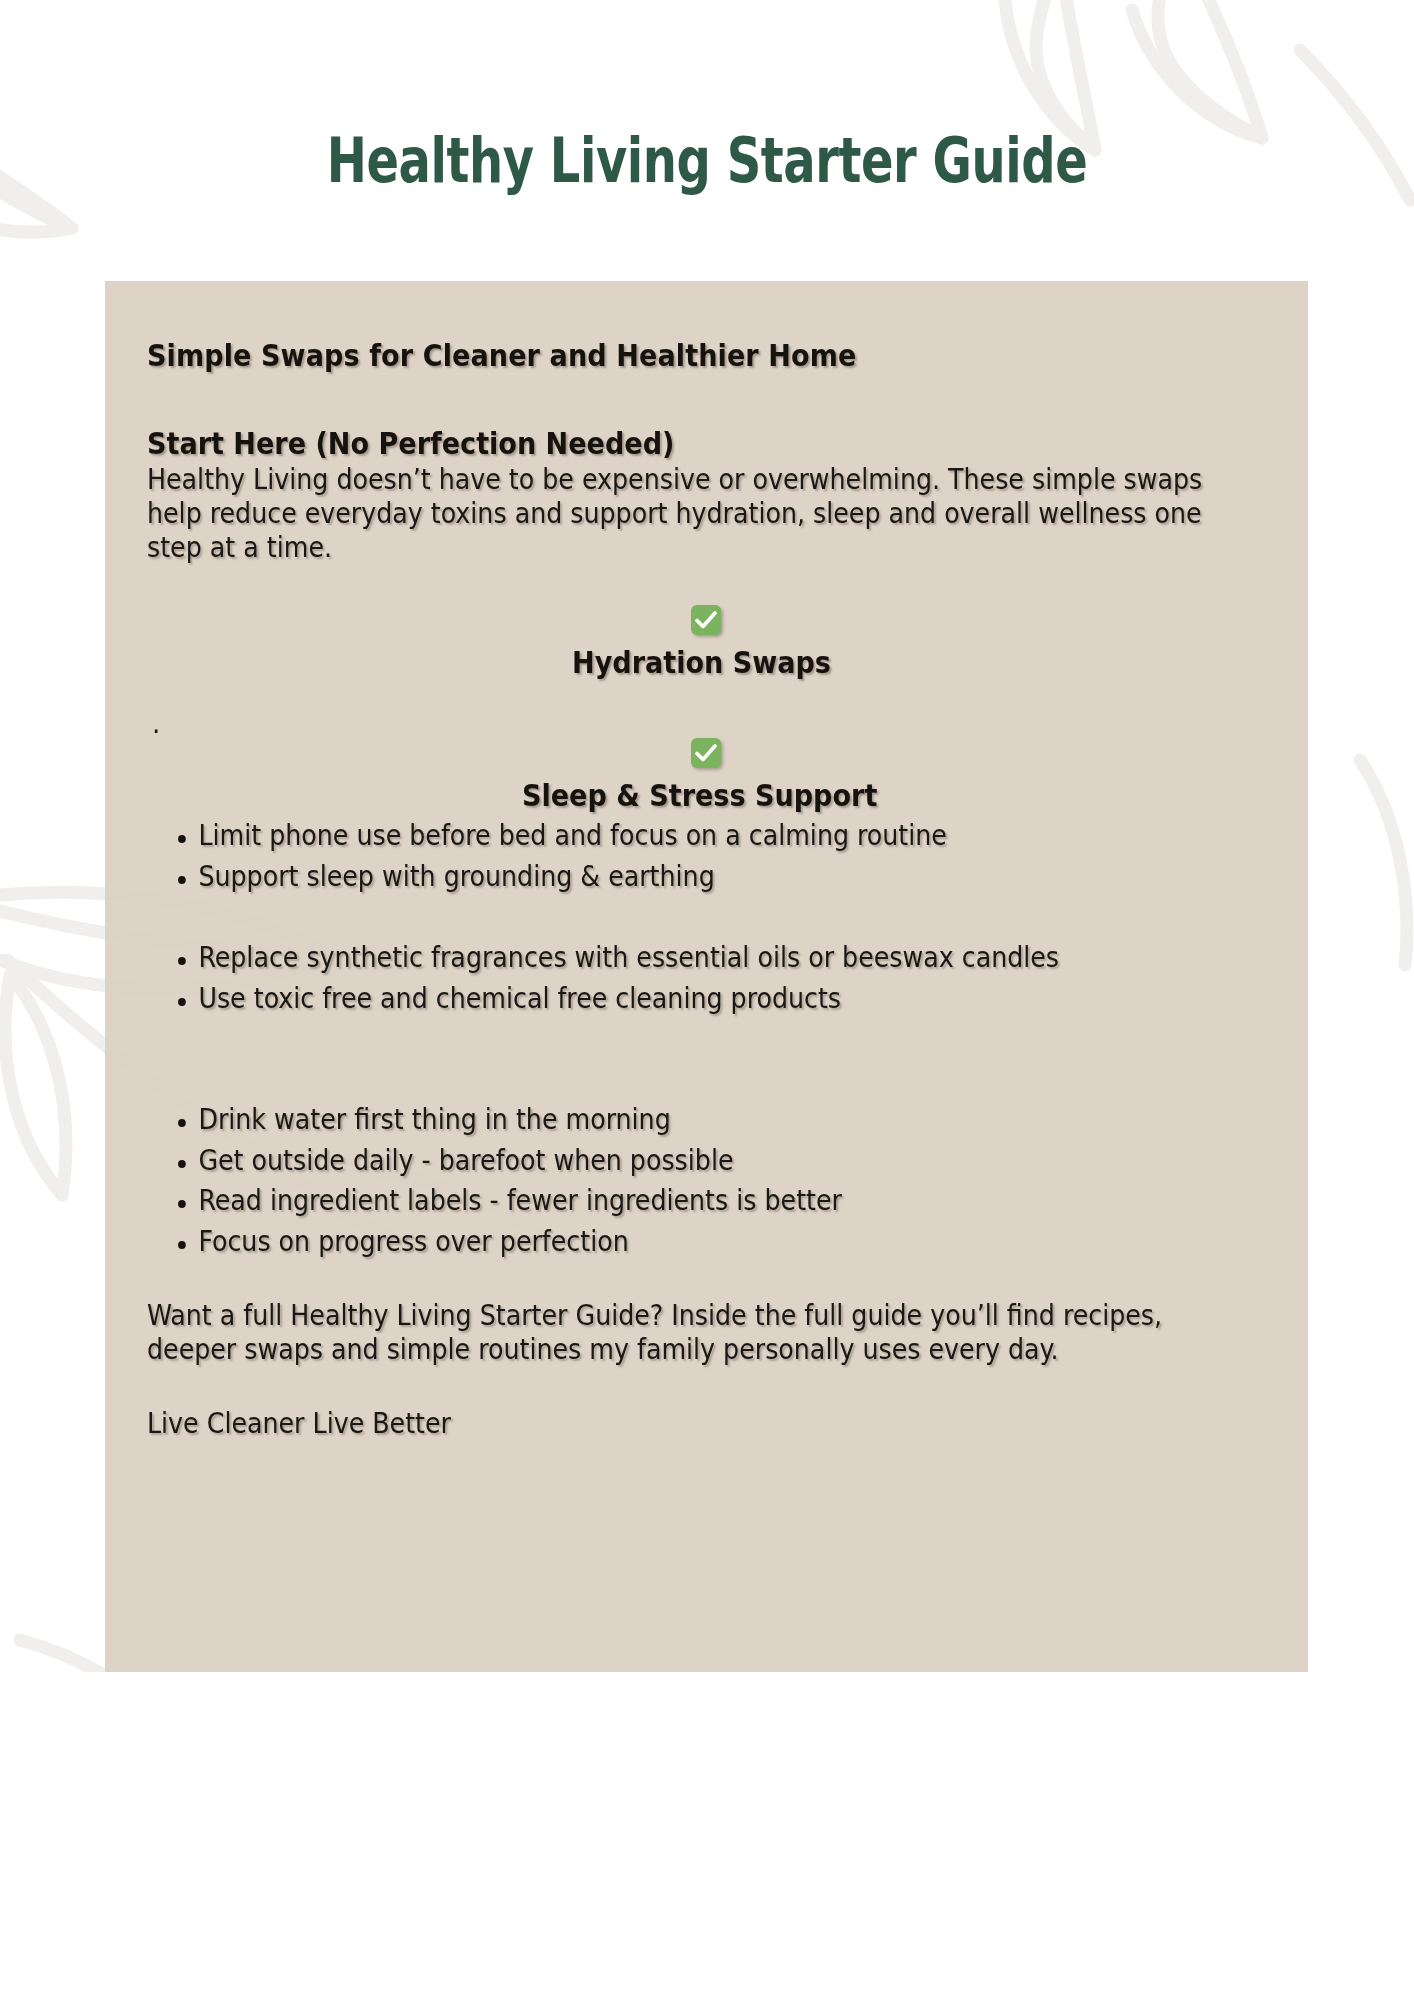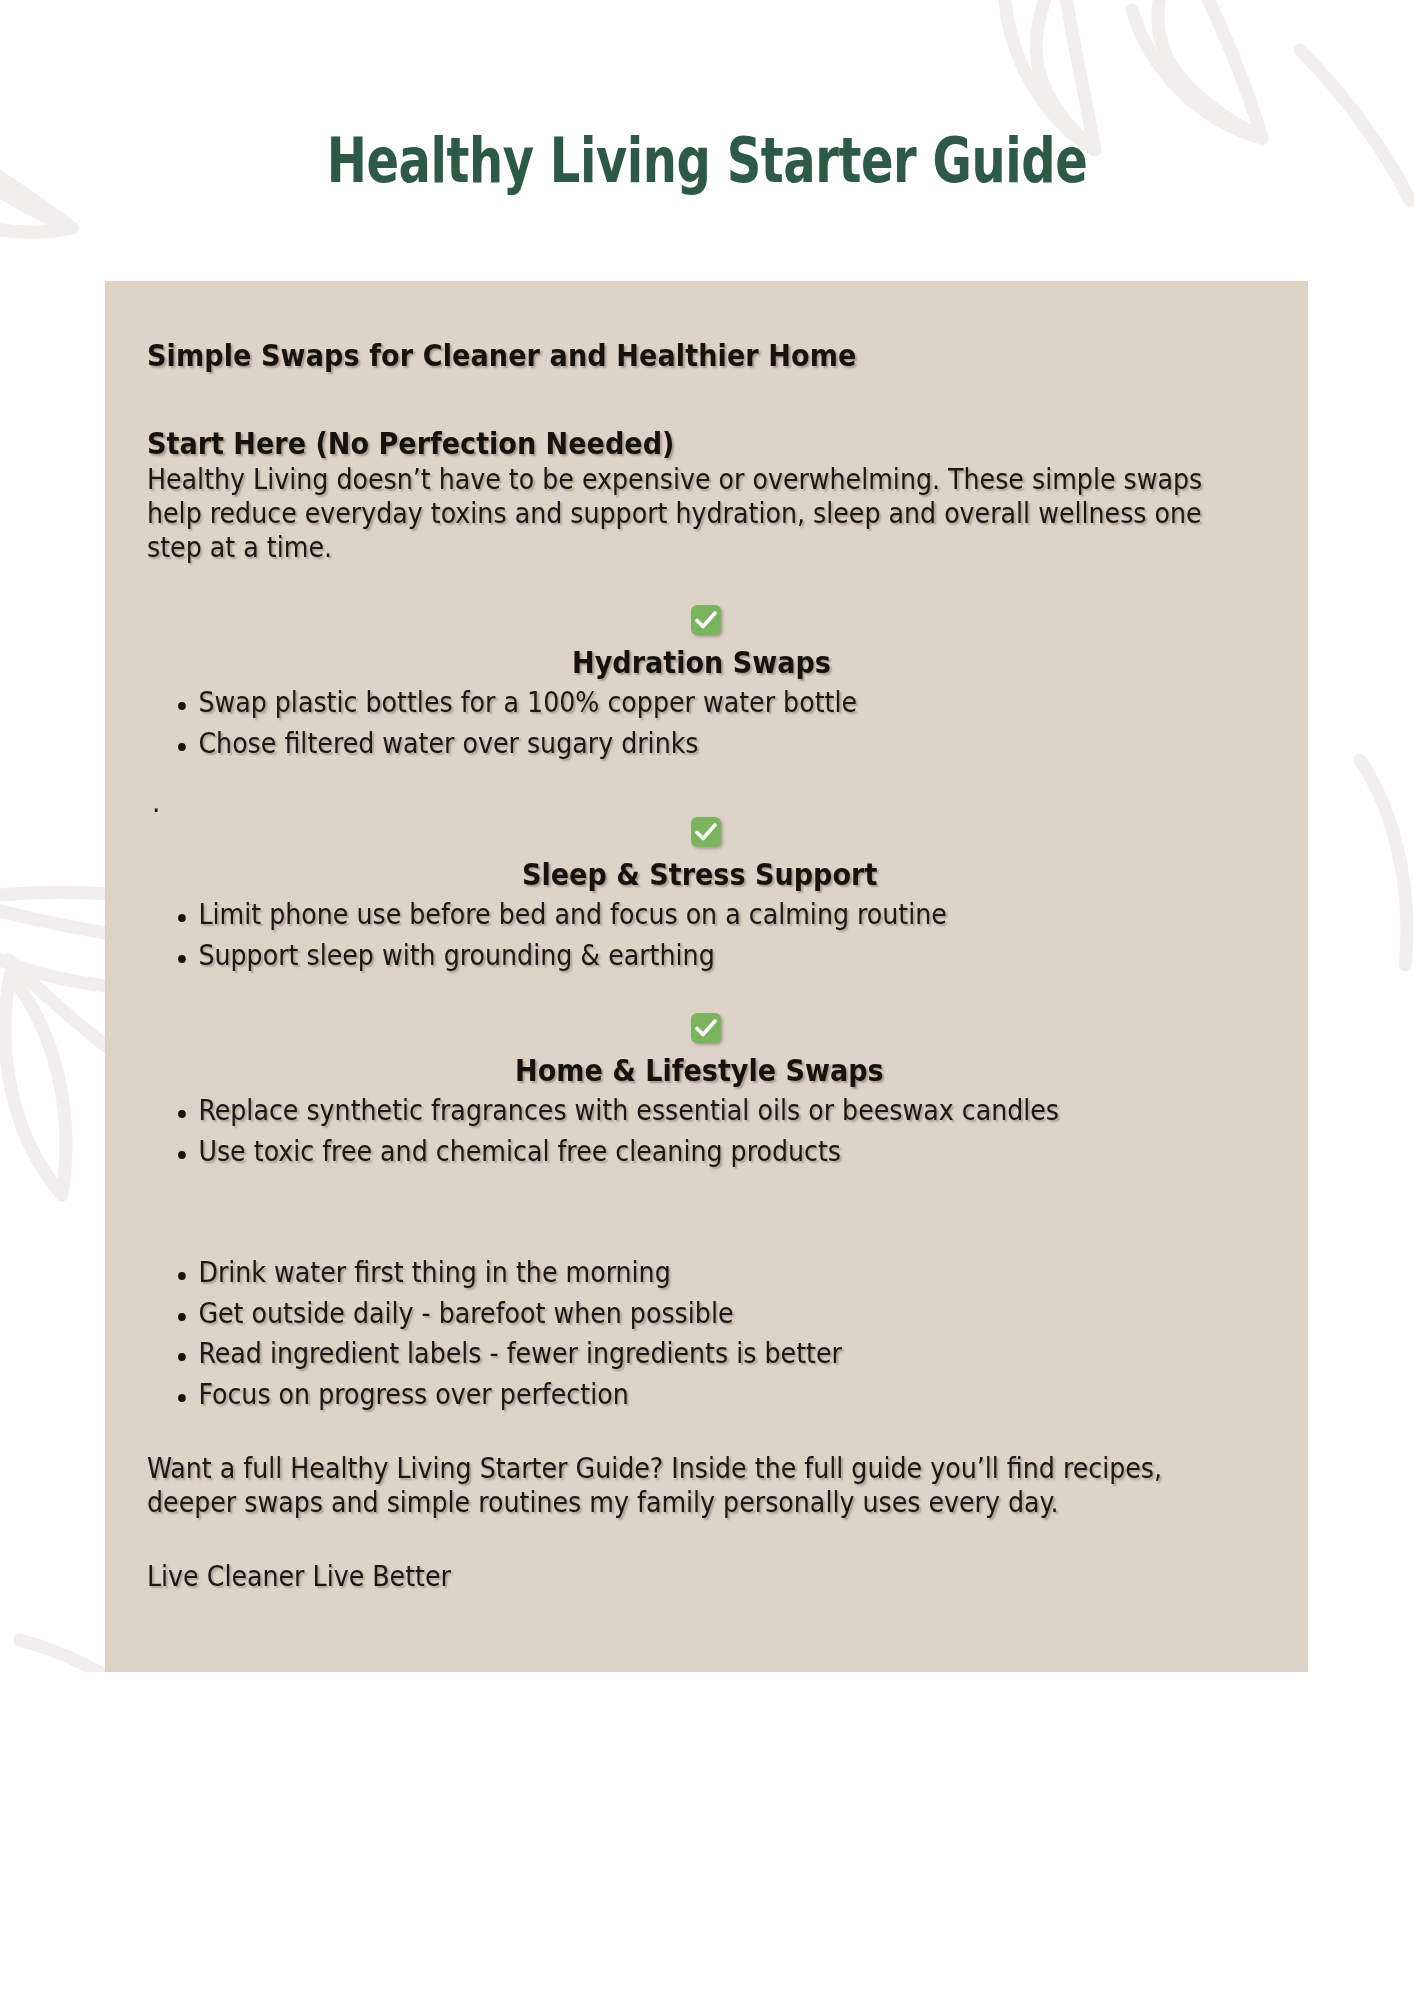--- a/index.html
+++ b/index.html
@@ -226,52 +226,40 @@
       <div class="spacer-lg"></div>
 
       <div class="sec-head">
         <span class="check-box">
           <svg viewBox="0 0 22 20" xmlns="http://www.w3.org/2000/svg">
             <path d="M2 10.5 L8 16.5 L20 3" fill="none" stroke="#ffffff" stroke-width="3.6" stroke-linecap="round" stroke-linejoin="round"></path>
           </svg>
         </span>
         <span class="sec-title">Hydration Swaps</span>
       </div>
-      <ul class="bullets">
-        <li>Swap plastic bottles for a 100% copper water bottle</li>
-        <li>Chose filtered water over sugary drinks</li>
-      </ul>
 
       <div class="spacer-sm"></div>
 
       <div class="stray-dot">.</div>
 
       <div class="sec-head">
         <span class="check-box">
           <svg viewBox="0 0 22 20" xmlns="http://www.w3.org/2000/svg">
             <path d="M2 10.5 L8 16.5 L20 3" fill="none" stroke="#ffffff" stroke-width="3.6" stroke-linecap="round" stroke-linejoin="round"></path>
           </svg>
         </span>
         <span class="sec-title">Sleep &amp; Stress Support</span>
       </div>
       <ul class="bullets">
         <li>Limit phone use before bed and focus on a calming routine</li>
         <li>Support sleep with grounding &amp; earthing</li>
       </ul>
 
       <div class="spacer-lg"></div>
 
-      <div class="sec-head">
-        <span class="check-box">
-          <svg viewBox="0 0 22 20" xmlns="http://www.w3.org/2000/svg">
-            <path d="M2 10.5 L8 16.5 L20 3" fill="none" stroke="#ffffff" stroke-width="3.6" stroke-linecap="round" stroke-linejoin="round"></path>
-          </svg>
-        </span>
-        <span class="sec-title">Home &amp; Lifestyle Swaps</span>
-      </div>
       <ul class="bullets">
         <li>Replace synthetic fragrances with essential oils or beeswax candles</li>
         <li>Use toxic free and chemical free cleaning products</li>
       </ul>
 
       <div class="spacer-lg"></div>
 
 
       <div class="spacer-lg"></div>
 

